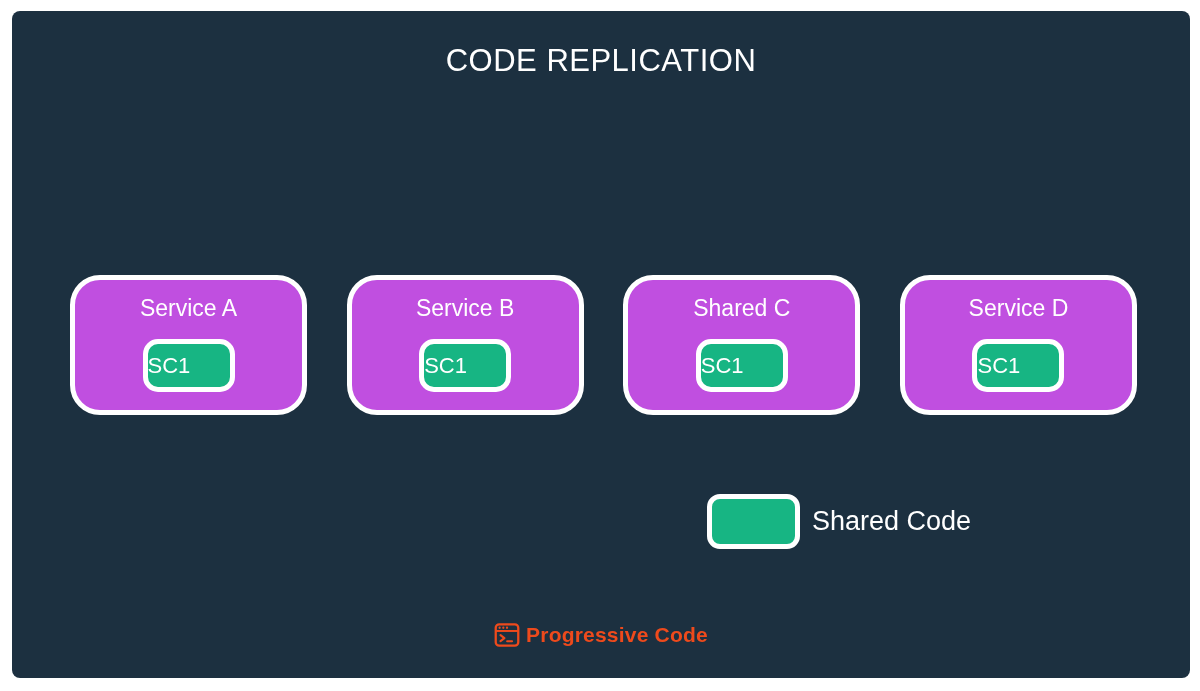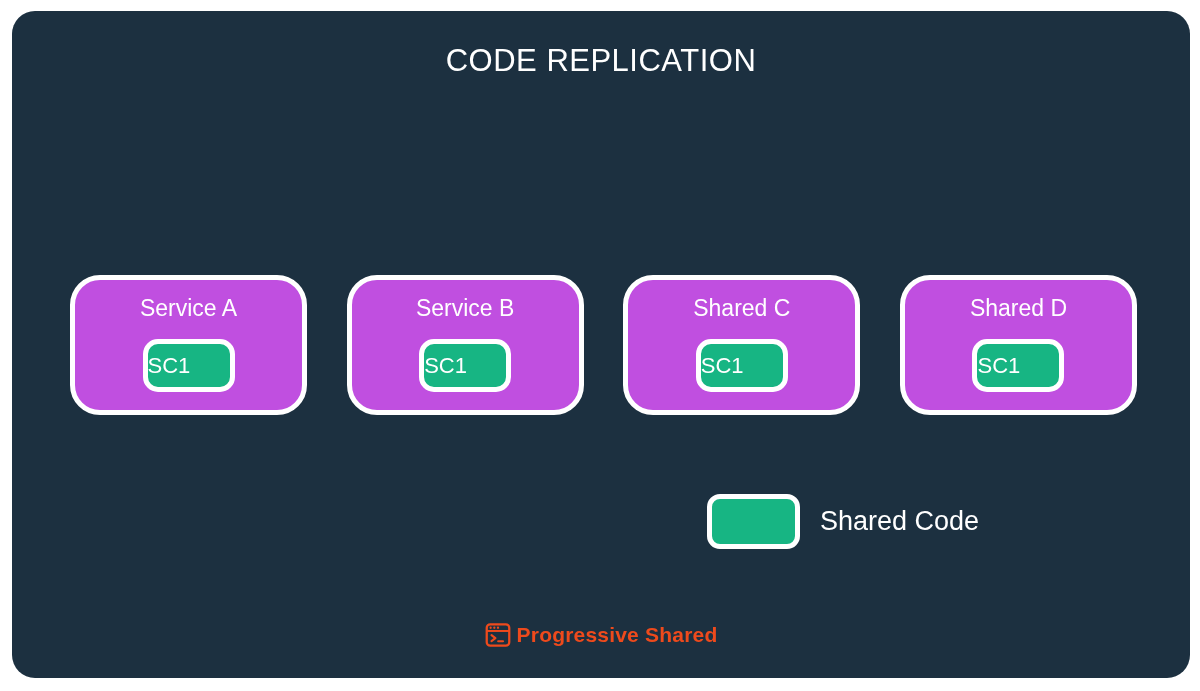--- a/index.html
+++ b/index.html
@@ -15,21 +15,21 @@
     background: var(--page-bg, #ffffff);
     overflow: hidden;
   }
   .board {
     position: absolute;
     left: 12px;
     top: 11px;
     right: 10px;
     bottom: 13px;
     background: var(--board-bg, #1c3040);
-    border-radius: 23px;
+    border-radius: 8px;
   }
   .diagram-title {
     position: absolute;
     top: 32px;
     left: 0;
     right: 0;
     text-align: center;
     color: var(--text-white, #ffffff);
     font-size: 31px;
     font-weight: 400;
@@ -73,21 +73,21 @@
     justify-content: flex-start;
     color: var(--text-white, #ffffff);
     font-size: 22px;
   }
   .legend {
     position: absolute;
     top: 483px;
     left: 695px;
     display: flex;
     align-items: center;
-    gap: 20px;
+    gap: 12px;
   }
   .legend-swatch {
     box-sizing: border-box;
     width: 93px;
     height: 55px;
     background: var(--shared-green, #17b583);
     border: 5px solid var(--outline-white, #ffffff);
     border-radius: 13px;
   }
   .legend-label {
@@ -142,21 +142,21 @@
       </div>
 
       <div class="service-box">
         <div class="service-label">Shared C</div>
         <div class="shared-code-chip">
           <span>SC1</span>
         </div>
       </div>
 
       <div class="service-box">
-        <div class="service-label">Shared D</div>
+        <div class="service-label">Service D</div>
         <div class="shared-code-chip">
           <span>SC1</span>
         </div>
       </div>
 
     </div>
 
     <div class="legend">
       <div class="legend-swatch"></div>
       <div class="legend-label">Shared Code</div>
@@ -167,17 +167,17 @@
         <svg viewBox="0 0 24 24" fill="none" xmlns="http://www.w3.org/2000/svg">
           <rect x="1.6" y="2.2" width="20.8" height="19.6" rx="3.2" stroke="#ee4a1c" stroke-width="2.1"></rect>
           <line x1="1.6" y1="8.3" x2="22.4" y2="8.3" stroke="#ee4a1c" stroke-width="1.8"></line>
           <circle cx="5.2" cy="5.3" r="1.05" fill="#ee4a1c"></circle>
           <circle cx="8.6" cy="5.3" r="1.05" fill="#ee4a1c"></circle>
           <circle cx="12.0" cy="5.3" r="1.05" fill="#ee4a1c"></circle>
           <path d="M6 12.2 L9.6 14.9 L6 17.6" stroke="#ee4a1c" stroke-width="2" stroke-linecap="round" stroke-linejoin="round"></path>
           <line x1="12.2" y1="17.8" x2="16.6" y2="17.8" stroke="#ee4a1c" stroke-width="2" stroke-linecap="round"></line>
         </svg>
       </span>
-      <span class="brand-text">Progressive Shared</span>
+      <span class="brand-text">Progressive Code</span>
     </div>
 
   </div>
 </div>
 
 </body></html>

